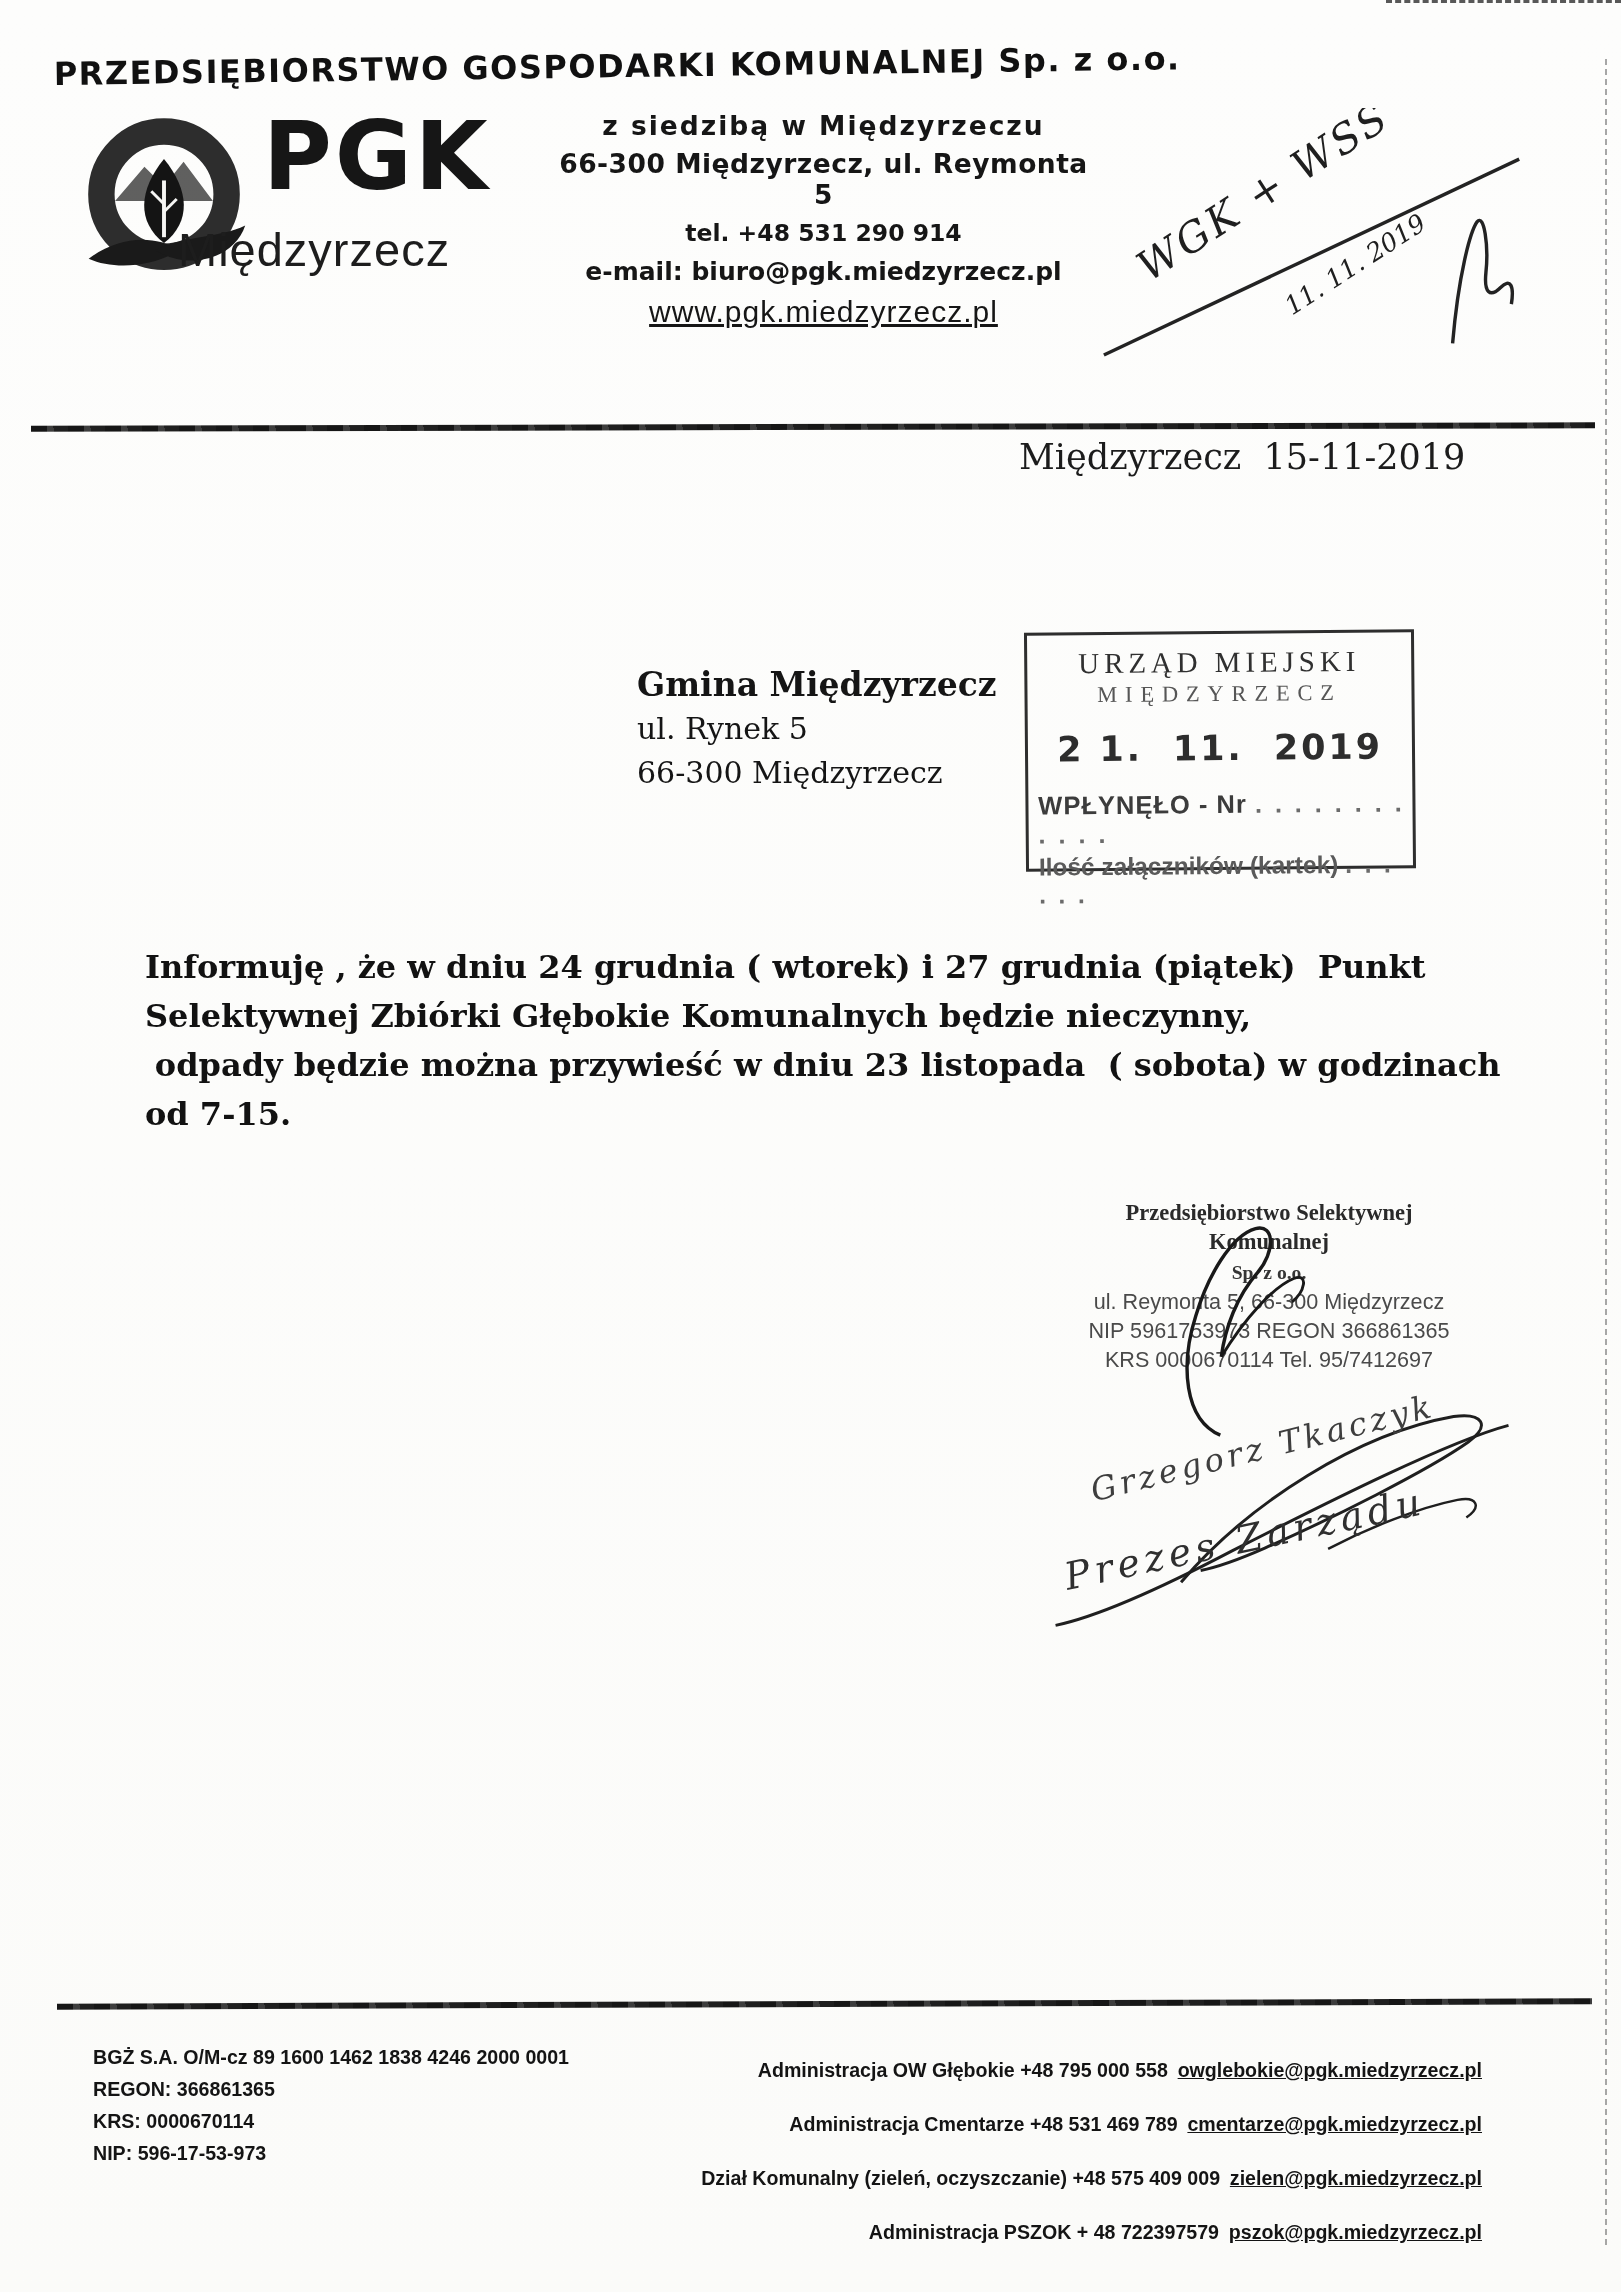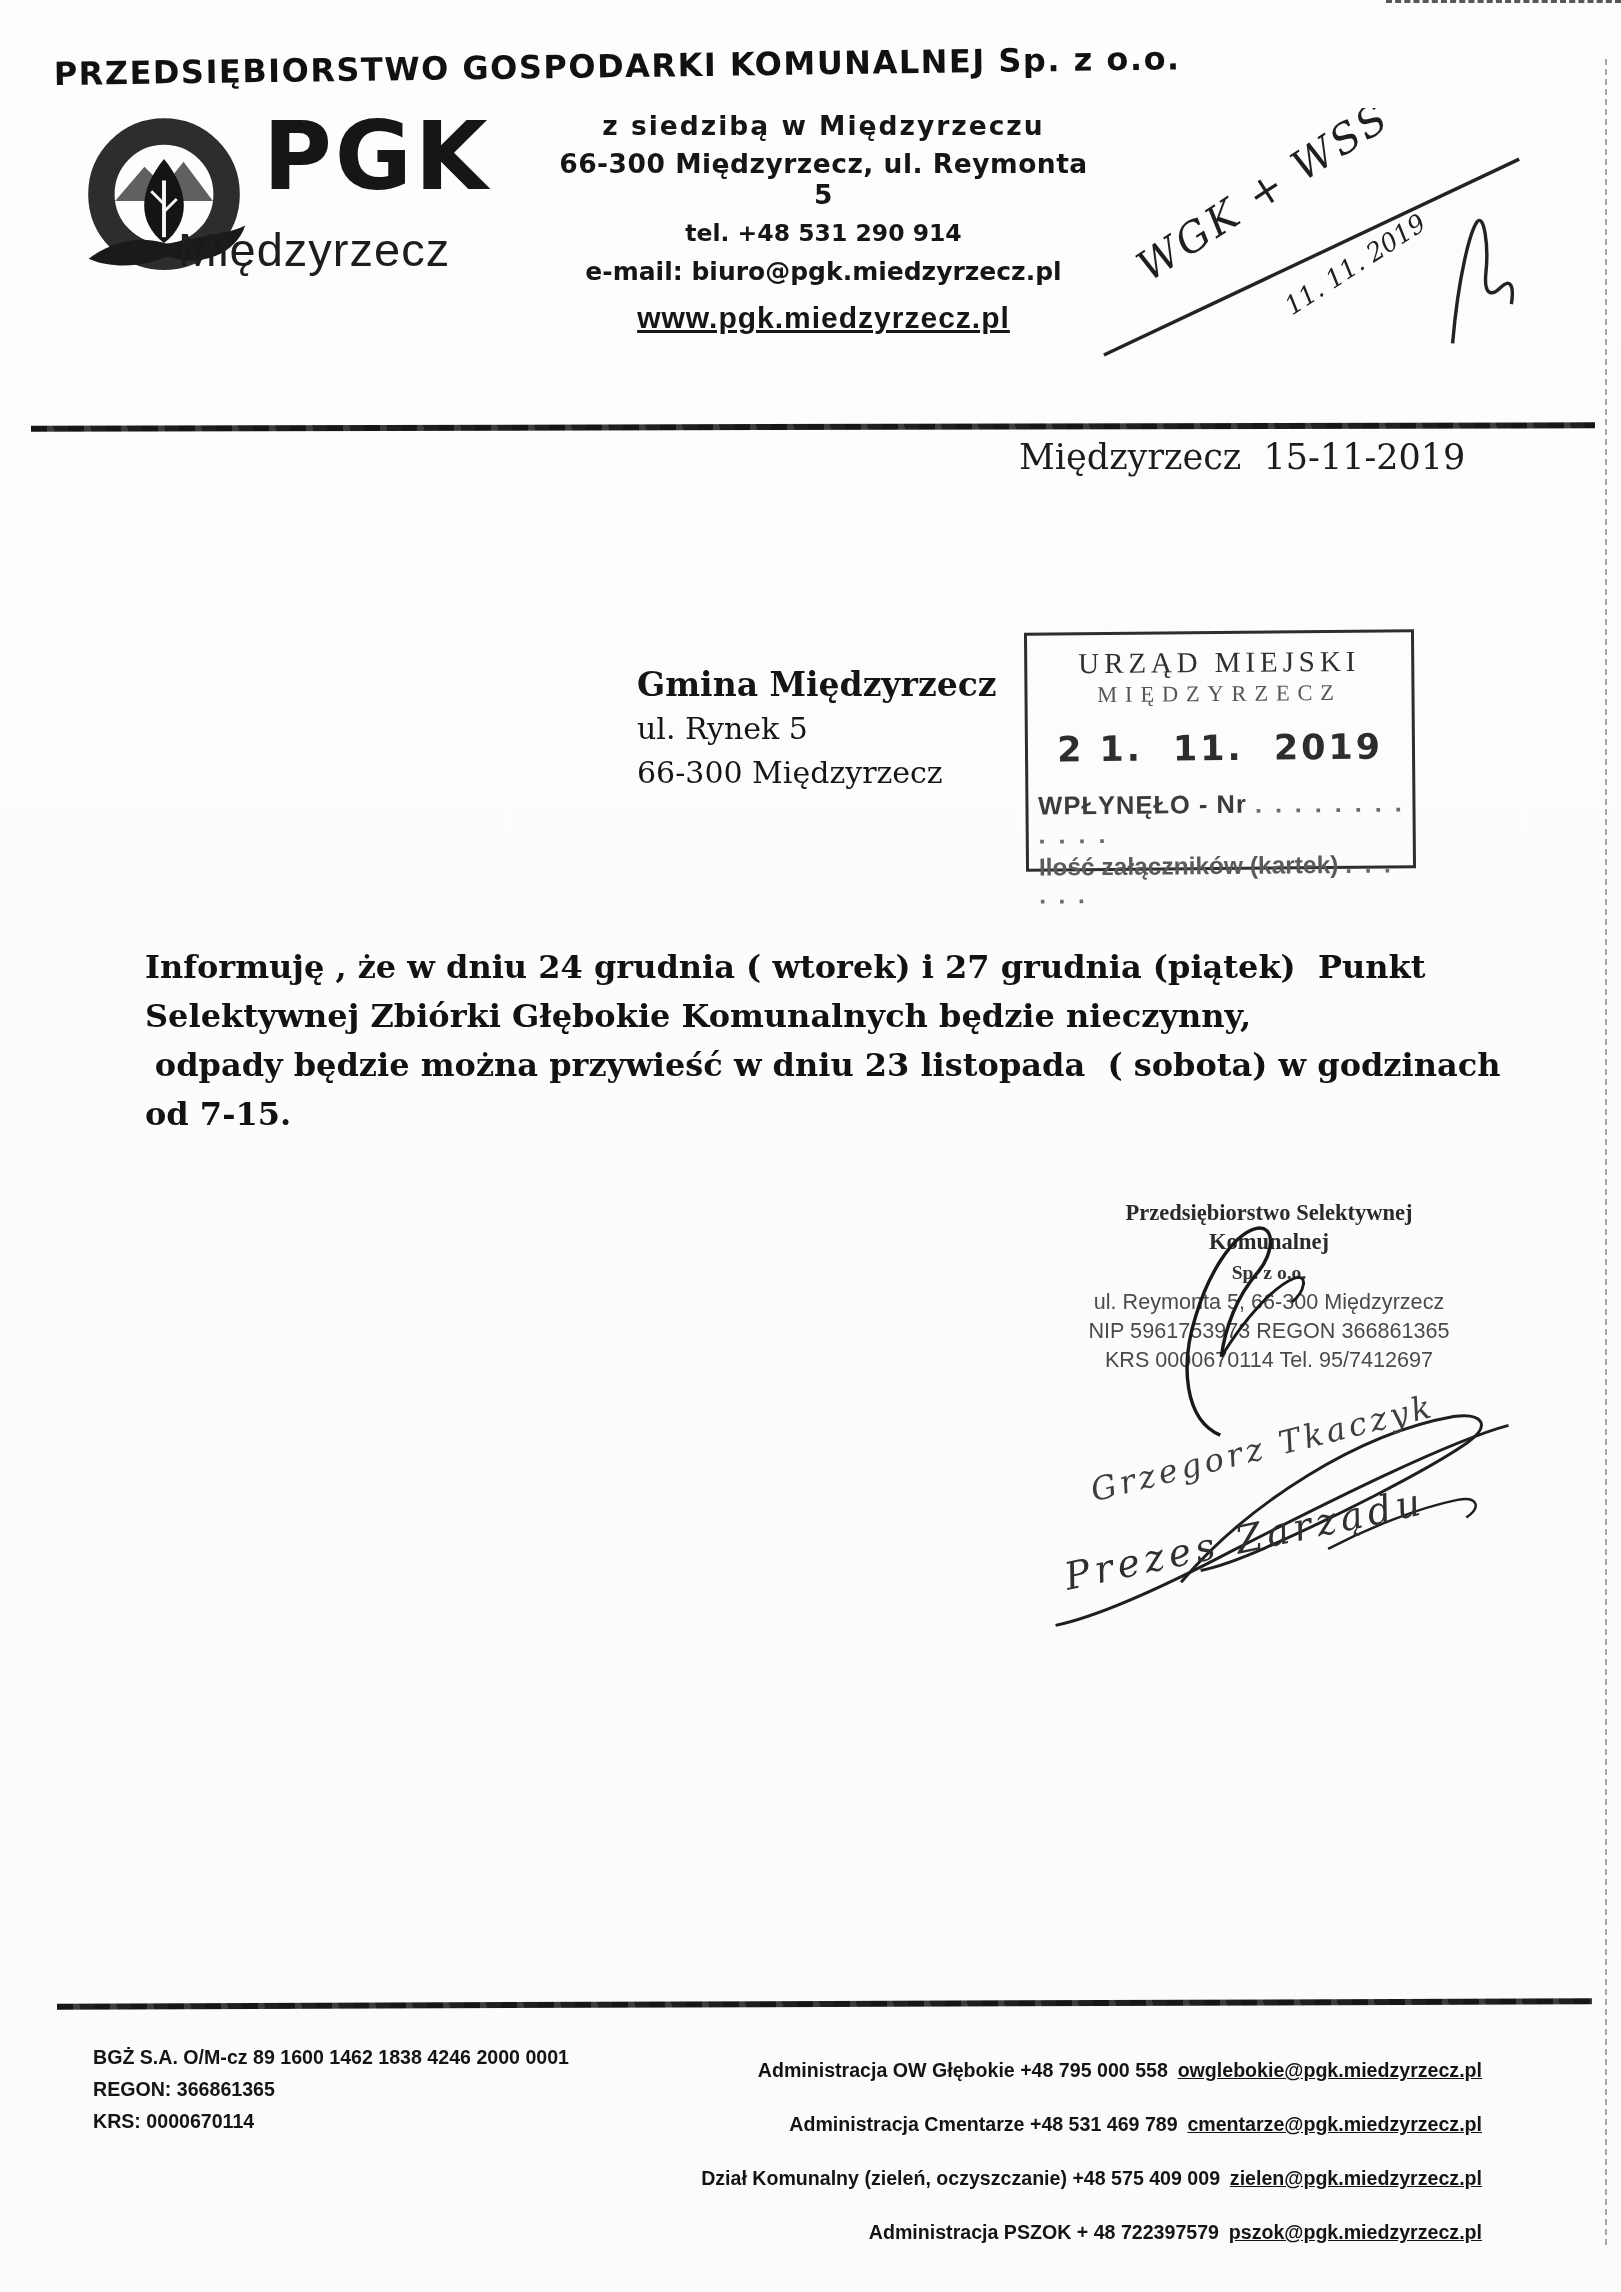--- a/index.html
+++ b/index.html
@@ -31,21 +31,21 @@
     font-family:"Liberation Sans", sans-serif; letter-spacing:1px;
   }
   .contact {
     position:absolute; left:549px; top:110px; width:549px; text-align:center;
     font-family:"DejaVu Sans", sans-serif; font-weight:bold; color:#161616;
   }
   .contact .c1 { font-size:26.5px; letter-spacing:2px; }
   .contact .c2 { font-size:26.5px; margin-top:6.9px; letter-spacing:0.5px; }
   .contact .c3 { font-size:23.5px; margin-top:8.8px; }
   .contact .c4 { font-size:25px; margin-top:10.8px; }
-  .contact .c5 { font-size:30px; margin-top:15px; font-weight:bold; text-decoration:underline;
+  .contact .c5 { font-size:30px; margin-top:9px; font-weight:normal; text-decoration:underline;
                  font-family:"Liberation Sans", sans-serif; letter-spacing:1px; }
   .hand-note { position:absolute; left:1098px; top:108px; }
   .hand-note text { font-family:"DejaVu Serif", serif; font-style:italic; fill:#1f1f1f; }
 
   
   .rule { position:absolute; height:5.9px;
     background:repeating-linear-gradient(90deg,#161616 0 15.7px,#3d3d3d 15.7px 22.5px,#1f1f1f 22.5px 37px);
     box-shadow:0 7.8px 0 -3.9px #4f4f4f; }
   .rule-top { left:31px; top:424px; width:1564px; transform:rotate(-0.12deg); }
   .rule-bottom { left:57px; top:2001px; width:1535px; transform:rotate(-0.2deg); }
@@ -188,20 +188,21 @@
   </svg>
   <div class="sig-name">Grzegorz Tkaczyk</div>
   <div class="sig-title">Prezes Zarządu</div>
 
   <div class="rule rule-bottom"></div>
 
   <div class="f-left">
     <div>BGŻ S.A. O/M-cz 89 1600 1462 1838 4246 2000 0001</div>
     <div>REGON: 366861365</div>
     <div>KRS: 0000670114</div>
+    <div>NIP: 596-17-53-973</div>
   </div>
 
   <div class="f-right">
     <div class="f-row"><span>Administracja OW Głębokie +48 795 000 558</span><span class="f-mail">owglebokie@pgk.miedzyrzecz.pl</span></div>
     <div class="f-row"><span>Administracja Cmentarze +48 531 469 789</span><span class="f-mail">cmentarze@pgk.miedzyrzecz.pl</span></div>
     <div class="f-row"><span>Dział Komunalny (zieleń, oczyszczanie) +48 575 409 009</span><span class="f-mail">zielen@pgk.miedzyrzecz.pl</span></div>
     <div class="f-row"><span>Administracja PSZOK + 48 722397579</span><span class="f-mail">pszok@pgk.miedzyrzecz.pl</span></div>
   </div>
 
 </div>

